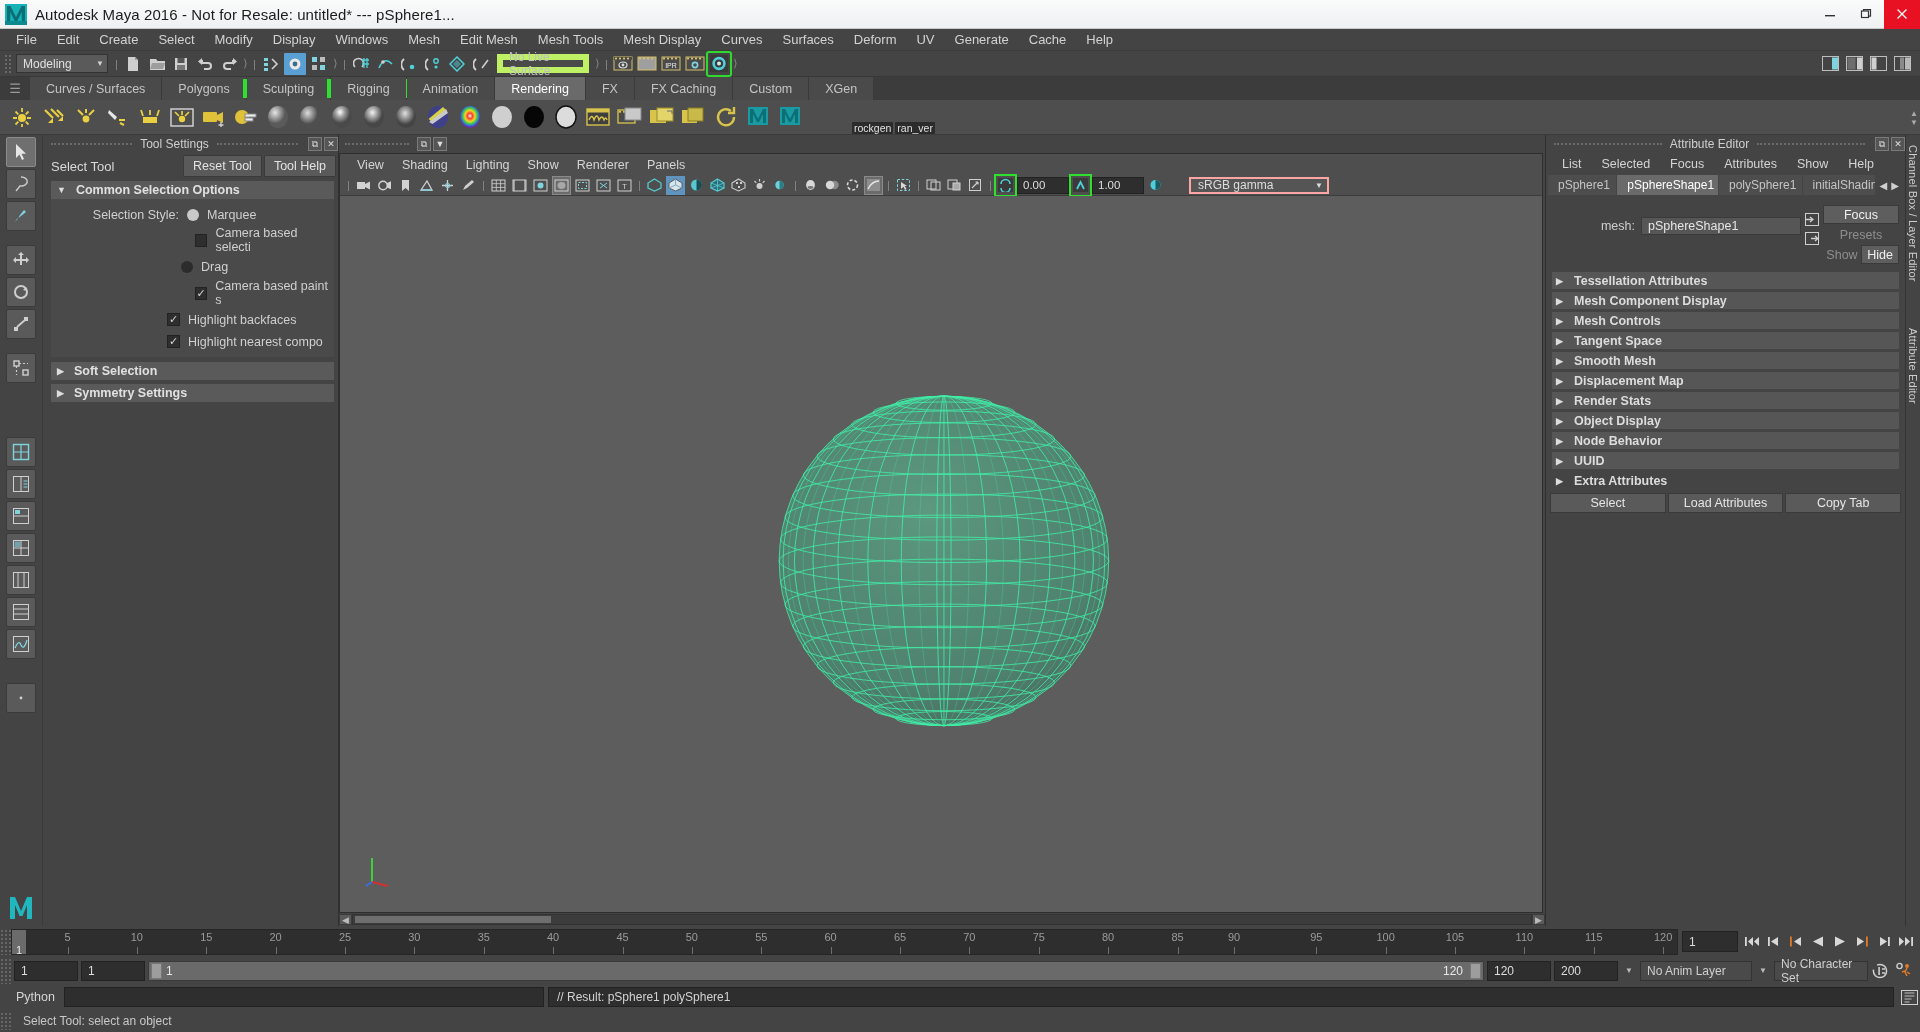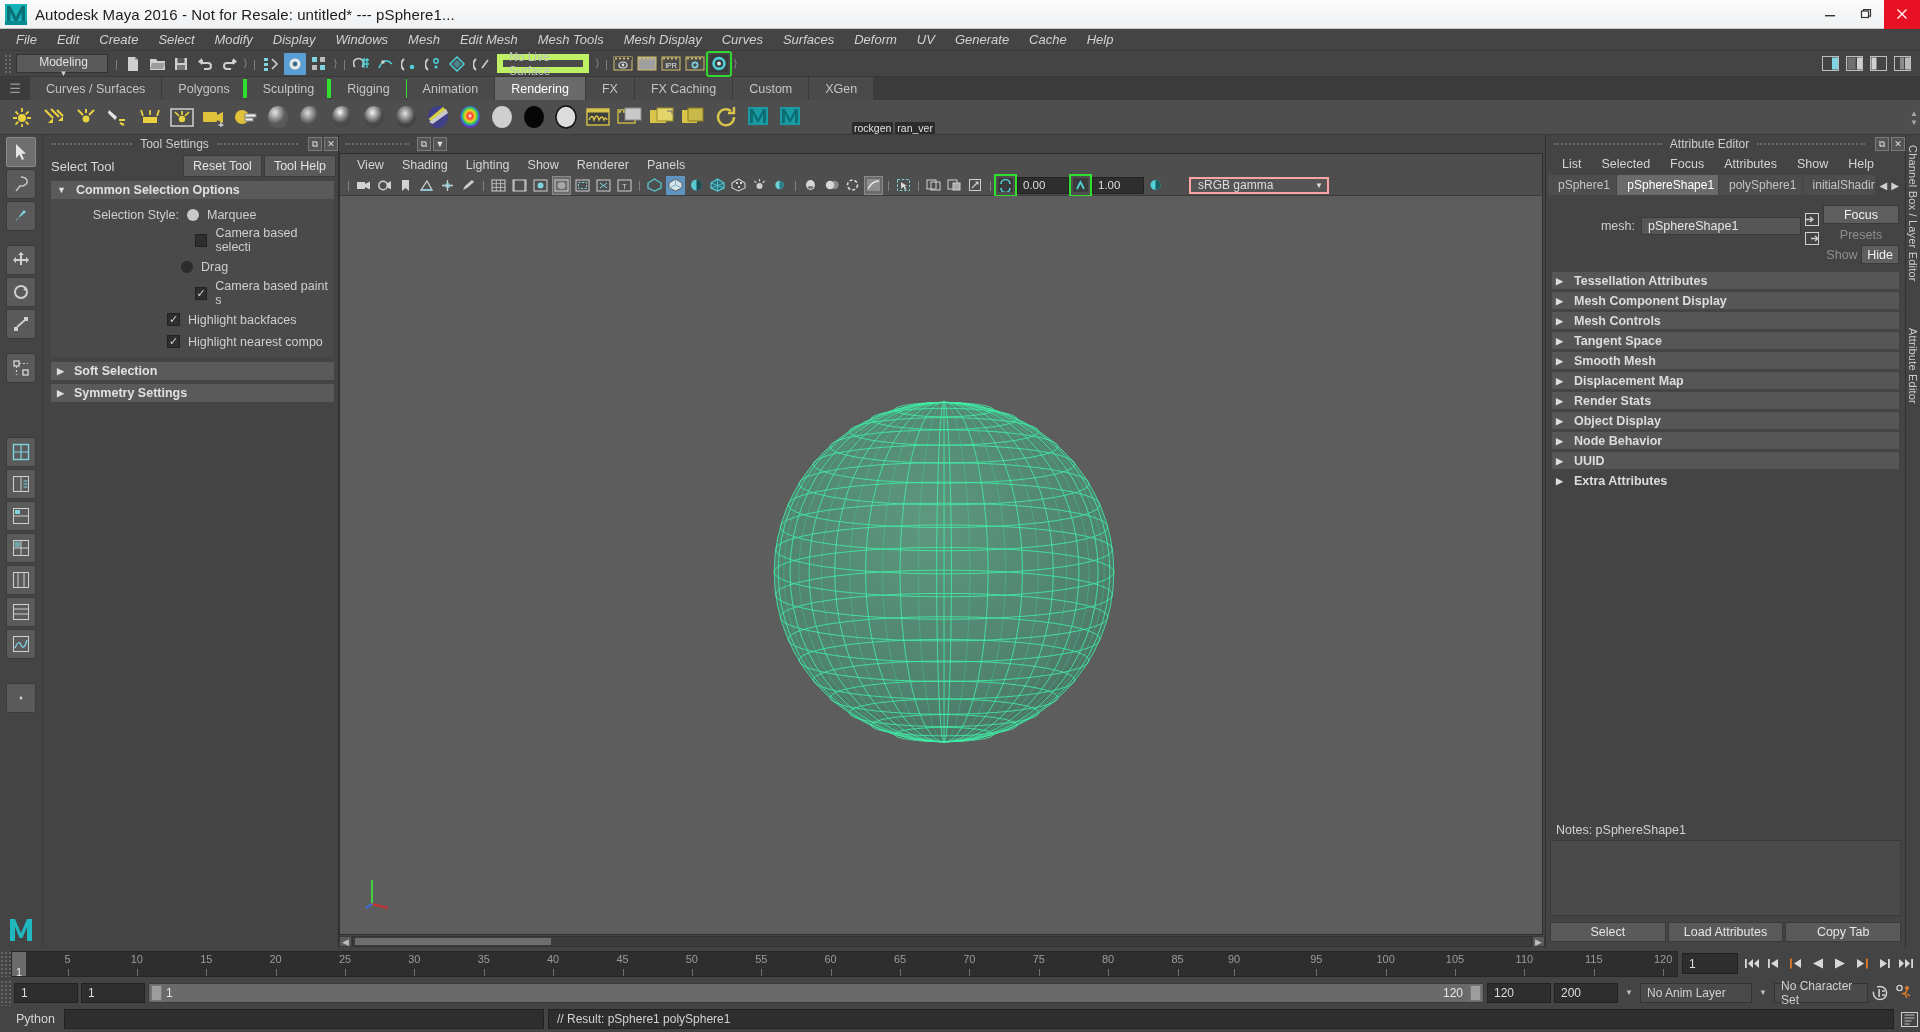--- a/index.html
+++ b/index.html
@@ -25,33 +25,33 @@
   .tb-btns{ display:flex; height:29px; }
   .tb-btn{ width:36px;height:29px;display:flex;align-items:center;justify-content:center;
     color:#333; font-size:14px; }
   .tb-btn.close{ background:#e81123; color:#fff; }
 
   
   .menubar{
     height:22px; background:#444; display:flex; align-items:center;
     padding-left:6px; flex:0 0 22px; border-bottom:1px solid #3c3c3c;
   }
-  .menu-item{ padding:0 10px; height:22px; line-height:22px; font-size:13px; color:#d2d2d2; white-space:nowrap;font-style:italic;}
+  .menu-item{ padding:0 10px; height:22px; line-height:22px; font-size:13px; color:#d2d2d2; white-space:nowrap;}
 
   
   .statusline{
     height:26px; background:#444; display:flex; align-items:center;
     flex:0 0 26px; padding-left:4px; gap:0px; border-bottom:1px solid #383838;
   }
   .grip{ width:9px;height:20px; background:
       radial-gradient(#6e6e6e 38%,transparent 40%) 0 0/4px 4px; opacity:.85; margin-right:3px;}
   .mode-sel{
     width:92px;height:19px;background:#5a5a5a;border:1px solid #333;
     display:flex;align-items:center;justify-content:space-between;
-    font-size:12px;color:#e0e0e0;padding:0 3px 0 6px; margin-right:4px;flex-direction:column;
+    font-size:12px;color:#e0e0e0;padding:0 3px 0 6px; margin-right:4px;
   }
   .mode-sel .car{ font-size:8px; color:#d0d0d0; }
   .sbtn{
     width:22px;height:22px; display:inline-flex;align-items:center;justify-content:center;
     margin:0 1px; border-radius:1px;
   }
   .sbtn.on{ background:#5a9fd4; }
   .sbtn.on2{ outline:2px solid #2fd92f; }
   .sep{ width:9px;height:22px;display:inline-flex;align-items:center;justify-content:center;color:#888;font-size:11px;}
   .livefield{
@@ -1272,24 +1272,20 @@
         <div class="ae-sec">
           <span class="tri">▶</span>
           <span>UUID</span>
         </div>
         <div class="ae-sec nobg">
           <span class="tri">▶</span>
           <span>Extra Attributes</span>
         </div>
       </div>
 
-      <div class="ae-notes">
-        <div class="ae-notes-lbl">Notes:  pSphereShape1</div>
-        <div class="ae-notes-box"></div>
-      </div>
       <div class="ae-btnrow">
         <div class="ae-btn">Select</div>
         <div class="ae-btn">Load Attributes</div>
         <div class="ae-btn">Copy Tab</div>
       </div>
     </div>
 
     <div class="vstrip">
       <span class="vtxt">Channel Box / Layer Editor</span>
       <span class="vtxt" style="margin-top:36px;">Attribute Editor</span>
@@ -1487,14 +1483,18 @@
     <div class="cmd-in"></div>
     <div class="cmd-out">// Result: pSphere1 polySphere1</div>
     <div class="cmd-btn">
       <svg width="17" height="15" viewBox="0 0 17 15">
           <rect x="0.5" y="0.5" width="16" height="14" fill="none" stroke="#cfcfcf"></rect>
           <path d="M3.5 3 h10 M3.5 6 h10 M3.5 9 h7 M3.5 12 h5" stroke="#cfcfcf" stroke-width=".9"></path>
         </svg>
     </div>
   </div>
 
+  <div class="helprow">
+    <div class="ts-grip" style="height:18px"></div>
+    <div class="helptext">Select Tool: select an object</div>
+  </div>
 
 </div>
 
 </body></html>

